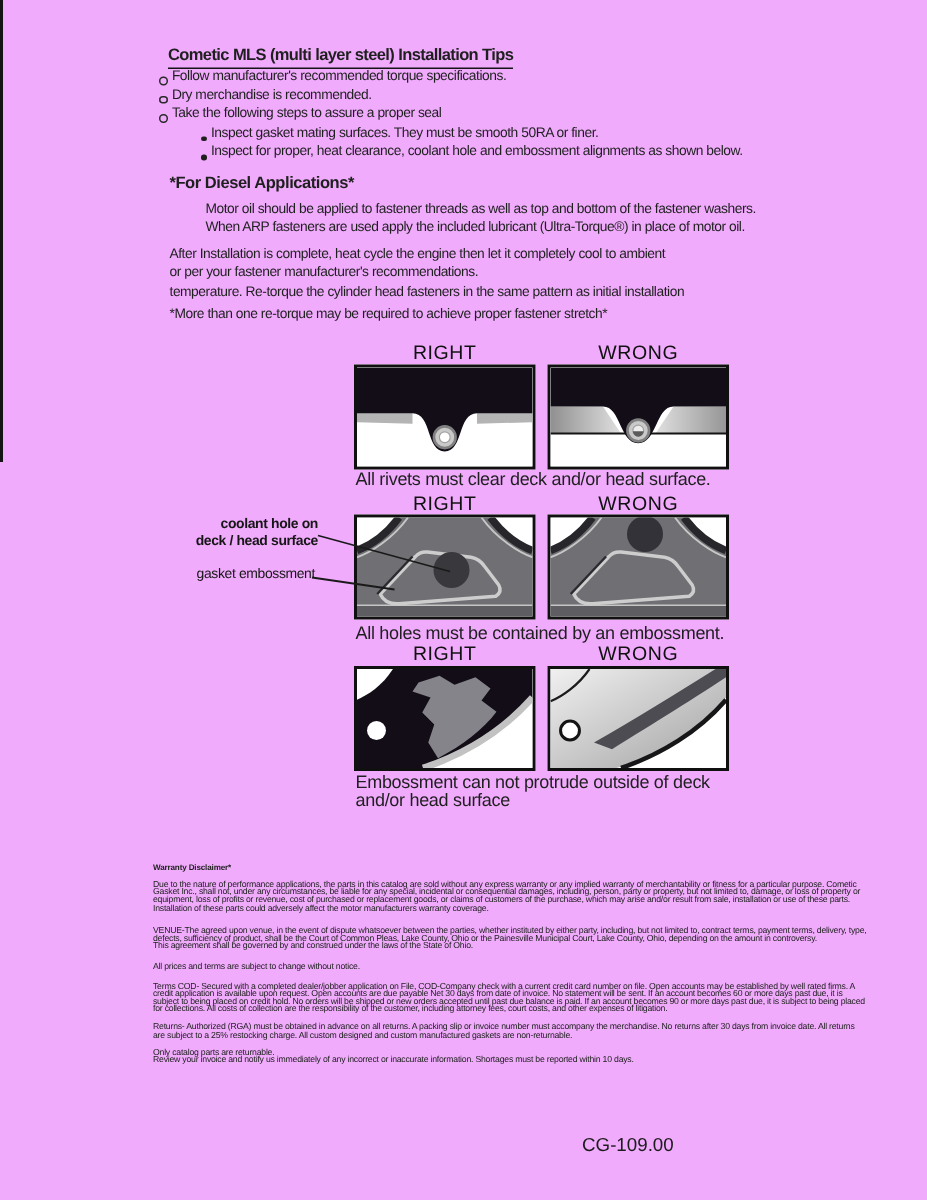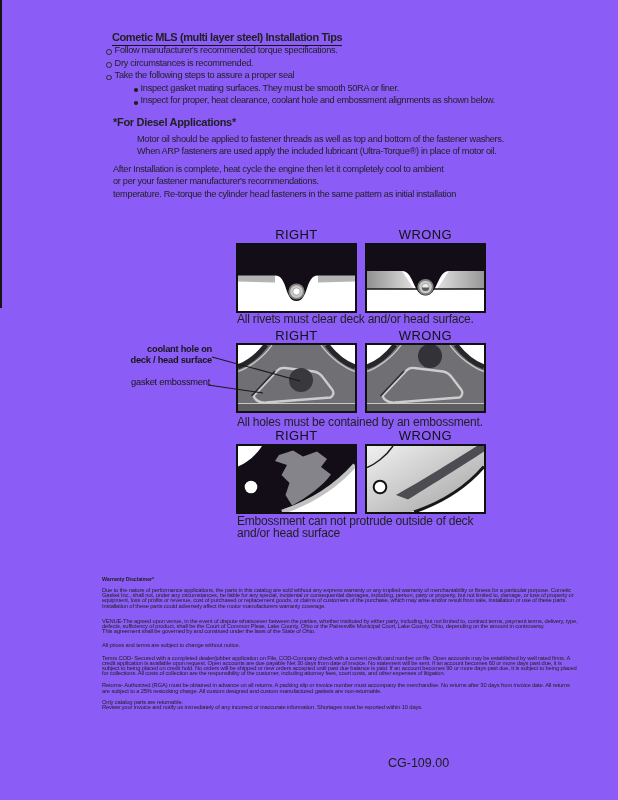--- a/index.html
+++ b/index.html
@@ -1,31 +1,31 @@
 <!DOCTYPE html>
 <html><head>
 <meta charset="utf-8">
 <style>
   html,body { margin:0; padding:0; background:#ffffff; }
   .page {
-    position:relative; width:618px; height:800px; background:#8b5cf6;
+    position:relative; width:618px; height:800px; background:#f0abfc;
     font-family:"Liberation Sans", sans-serif; color:#1f1f1f; overflow:hidden;
   }
   .abs { position:absolute; }
   .nowrap { white-space:nowrap; }
 
   .edge-line { left:0; top:0; width:1.5px; height:308px; background:#141414; }
 
   .doc-title {
     left:112px; top:27px; font-size:11px; font-weight:700; letter-spacing:-0.4px;
     border-bottom:1.5px solid #141414; padding-bottom:1.5px; display:inline-block;
   }
 
   .bullet-list { left:106px; top:44px; font-size:9.2px; letter-spacing:-0.3px; line-height:12.6px; }
-  .b-row { display:flex; align-items:center; }
+  .b-row { display:flex; align-items:flex-end; }
   .b-circle { flex:0 0 auto; width:3.6px; height:3.6px; border:1px solid #2a2a2a; border-radius:50%; margin:3.8px 3px 0 0; }
   .b-sub { margin-left:28px; }
   .b-dot { flex:0 0 auto; width:3.6px; height:3.6px; background:#1f1f1f; border-radius:50%; margin:4.2px 3px 0 0; }
 
   .h2 { left:113px; top:116px; font-size:11px; font-weight:700; letter-spacing:-0.3px; }
   .para { font-size:9.2px; letter-spacing:-0.3px; line-height:12.3px; }
   .p1 { left:113px; top:133px;margin-left:24px; }
   .p2 { left:113px; top:163px; }
   .note { left:113px; top:204px; font-size:9.2px; letter-spacing:-0.3px; }
 
@@ -55,21 +55,21 @@
     <span class="doc-title" style="position:static;">Cometic MLS (multi layer steel) Installation Tips</span>
   </div>
 
   <div class="abs bullet-list">
     <div class="b-row">
       <span class="b-circle"></span>
       <span class="nowrap">Follow manufacturer's recommended torque specifications.</span>
     </div>
     <div class="b-row">
       <span class="b-circle"></span>
-      <span class="nowrap">Dry circumstances is recommended.</span>
+      <span class="nowrap">Dry merchandise is recommended.</span>
     </div>
     <div class="b-row">
       <span class="b-circle"></span>
       <span class="nowrap">Take the following steps to assure a proper seal</span>
     </div>
     <div class="b-row b-sub">
       <span class="b-dot"></span>
       <span class="nowrap">Inspect gasket mating surfaces.  They must be smooth 50RA or finer.</span>
     </div>
     <div class="b-row b-sub">
@@ -81,20 +81,21 @@
   <div class="abs h2">*For Diesel Applications*</div>
   <div class="abs para p1">
     <div class="nowrap">Motor oil should be applied to fastener threads as well as top and bottom of the fastener washers.</div>
     <div class="nowrap">When ARP fasteners are used apply the included lubricant (Ultra-Torque®) in place of motor oil.</div>
   </div>
   <div class="abs para p2">
     <div class="nowrap">After Installation is complete, heat cycle the engine then let it completely cool to ambient</div>
     <div class="nowrap">or per your fastener manufacturer's recommendations.</div>
     <div class="nowrap">temperature. Re-torque the cylinder head fasteners in the same pattern as initial installation</div>
   </div>
+  <div class="abs note nowrap">*More than one re-torque may be required to achieve proper fastener stretch*</div>
 
   <div class="abs rw-label" style="left:236px; top:227px;">RIGHT</div>
   <div class="abs rw-label" style="left:365px; top:227px;">WRONG</div>
 
   <div class="abs gbox" style="left:236px; top:243px;">
     <svg width="117" height="66" viewBox="0 0 117 66">
       <rect width="117" height="66" fill="#ffffff"></rect>
       <polygon points="0,30 37,30 37,37.5 0,36.5" fill="#b4b4b4"></polygon>
       <polygon points="80,30 117,30 117,36.5 80,37.5" fill="#b4b4b4"></polygon>
       <path d="M0,0 H117 V30.5 H80 C67,30.5 71,56 58.5,56 C46,56 50,30.5 37,30.5 H0 Z" fill="#130d18"></path>

